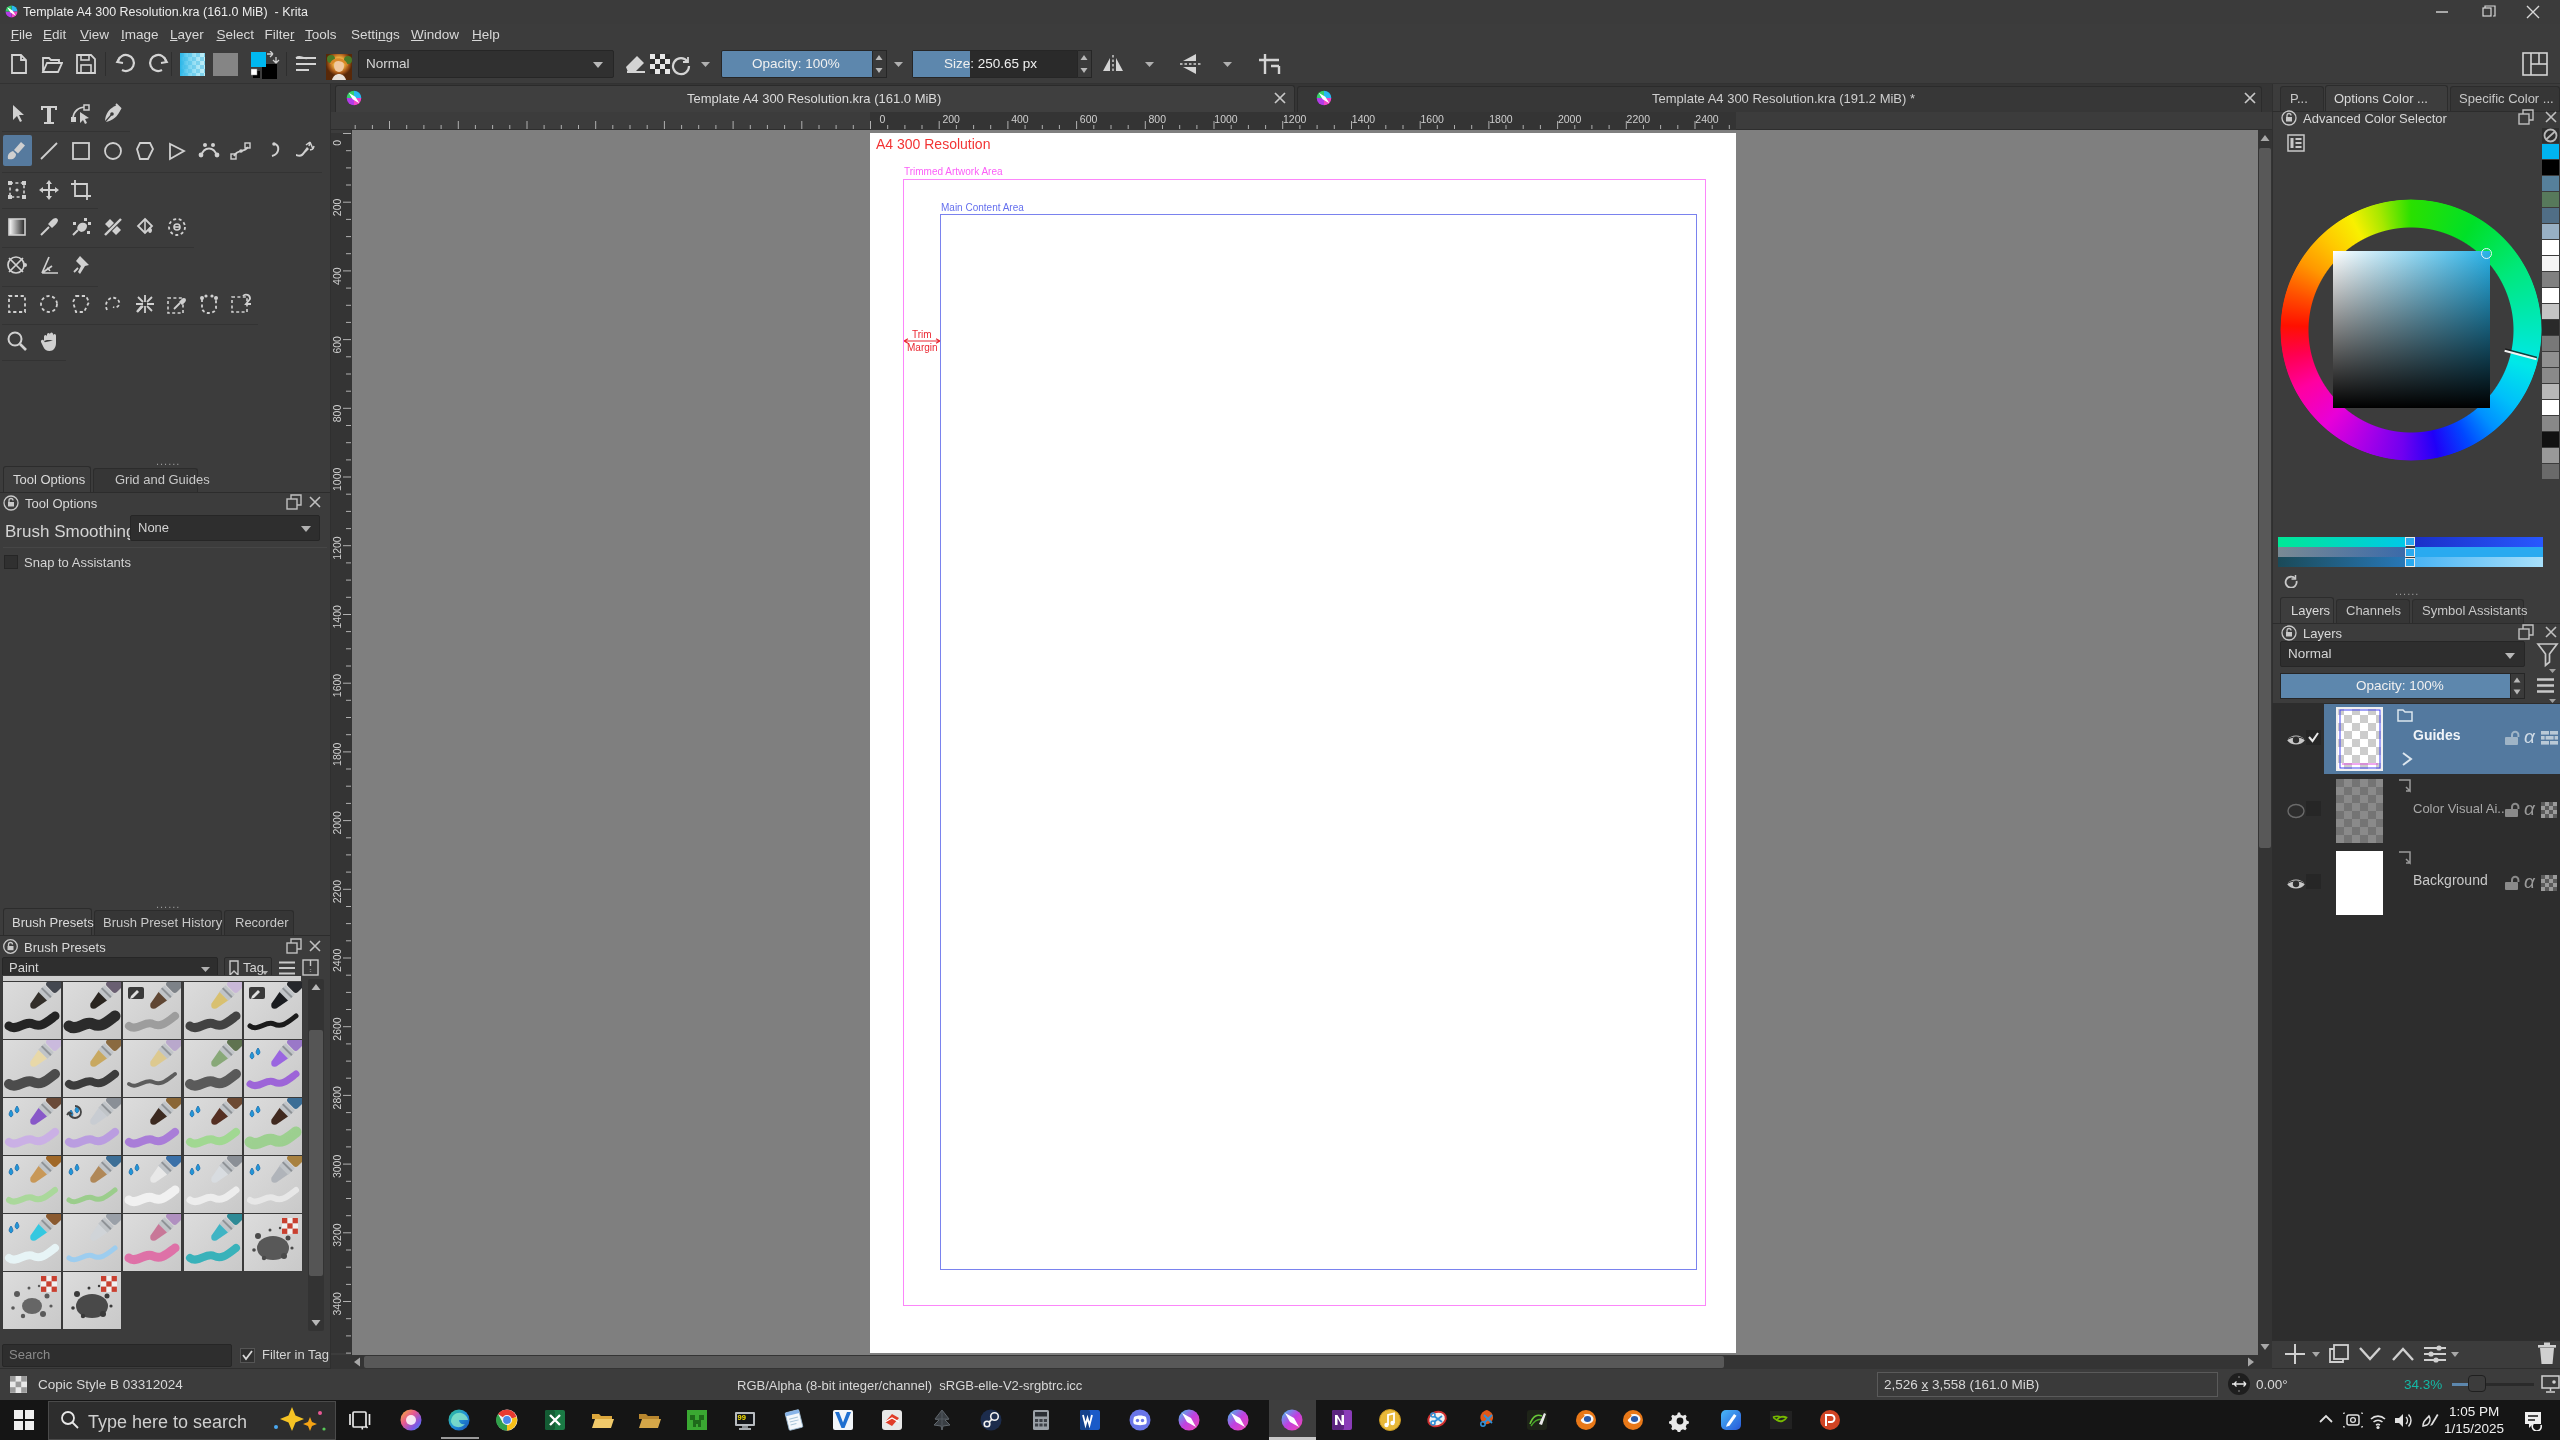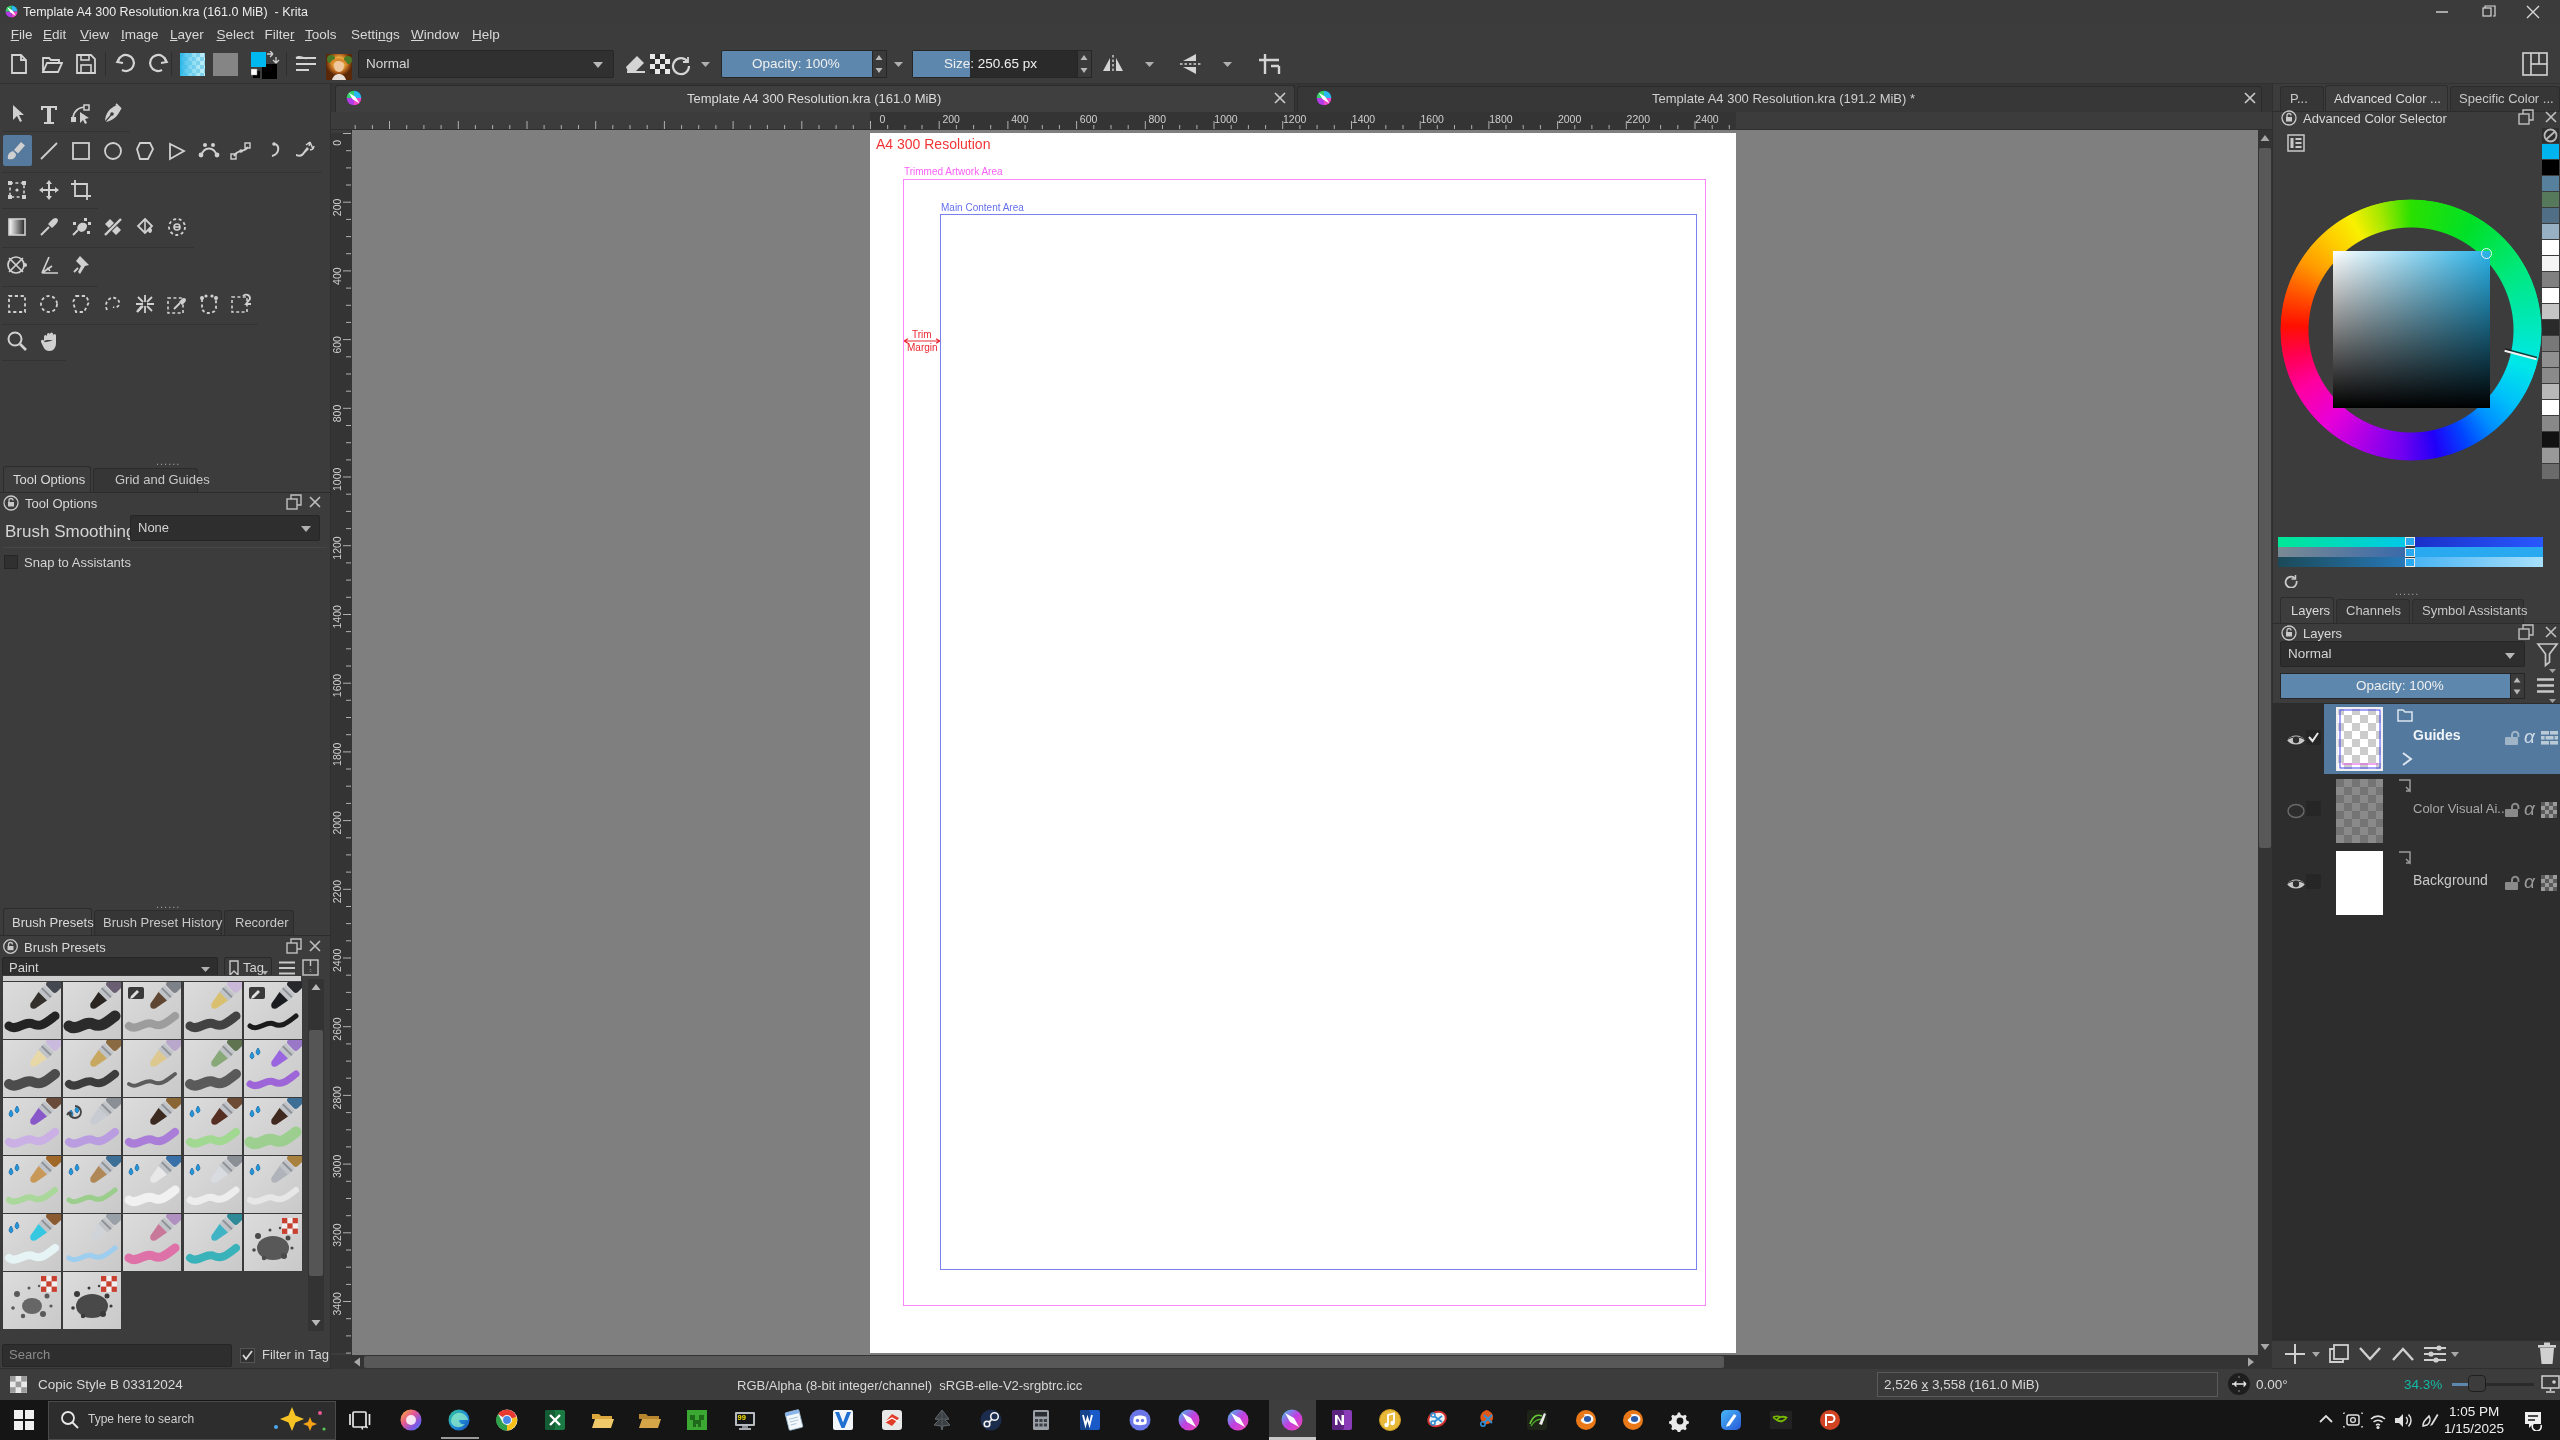--- a/index.html
+++ b/index.html
@@ -1107,21 +1107,21 @@
     </svg>
     <div class="abs" style="left:364px;top:1356px;width:1360px;height:12px;background:#585858;border-radius:2px;"></div>
     <svg class="abs" style="left:2246px;top:1356px" width="10" height="12">
       <path d="M8 6 L2 1.5 V10.5 Z" fill="#a8a8a8"></path>
     </svg>
     <div class="abs" style="left:2272px;top:84px;width:288px;height:1284px;background:#3c3c3c;"></div>
     <div class="abs" style="left:2272px;top:84px;width:1px;height:1284px;background:#2f2f2f;"></div>
     <div class="abs" style="left:2280px;top:86px;width:44px;height:25px;background:#363636;border:1px solid #2c2c2c;border-bottom:none;border-radius:3px 3px 0 0;"></div>
     <div class="abs txt" style="left:2290px;top:91px;font-size:13px;color:#c8c8c8;">P...</div>
     <div class="abs" style="left:2325px;top:85px;width:123px;height:26px;background:#3d3d3d;border:1px solid #2c2c2c;border-bottom:none;border-radius:3px 3px 0 0;"></div>
-    <div class="abs txt" style="left:2334px;top:91px;font-size:13px;color:#dadada;">Advanced Color ...</div>
+    <div class="abs txt" style="left:2334px;top:91px;font-size:13px;color:#dadada;">Options Color ...</div>
     <div class="abs" style="left:2450px;top:86px;width:110px;height:25px;background:#363636;border:1px solid #2c2c2c;border-bottom:none;border-radius:3px 3px 0 0;"></div>
     <div class="abs txt" style="left:2459px;top:91px;font-size:13px;color:#c8c8c8;">Specific Color ...</div>
     <div class="abs" style="left:2272px;top:111px;width:288px;height:1px;background:#2c2c2c;"></div>
     <svg class="abs" style="left:2281px;top:110px" width="16" height="16">
       <circle cx="8" cy="8" r="7" fill="none" stroke="#c8c8c8" stroke-width="1.3"></circle>
       <rect x="5" y="7" width="6" height="4.5" fill="#c8c8c8"></rect>
       <path d="M6 7 v-1.5 a2 2 0 0 1 4 0" fill="none" stroke="#c8c8c8" stroke-width="1.3"></path>
     </svg>
     <div class="abs txt" style="left:2303px;top:111px;font-size:13px;color:#d8d8d8;">Advanced Color Selector</div>
     <svg class="abs" style="left:2518px;top:109px" width="16" height="16">
@@ -1367,21 +1367,21 @@
         <rect x="11" y="0" width="9" height="9"></rect>
         <rect x="0" y="11" width="9" height="9"></rect>
         <rect x="11" y="11" width="9" height="9"></rect>
       </g>
     </svg>
     <div class="abs" style="left:48px;top:1401px;width:288px;height:39px;background:#2d2d2d;border:1px solid #4a4a4a;"></div>
     <svg class="abs" style="left:60px;top:1410px" width="20" height="20">
       <circle cx="8" cy="8" r="6" fill="none" stroke="#e8e8e8" stroke-width="1.8"></circle>
       <path d="M12.5 12.5 L18 18" stroke="#e8e8e8" stroke-width="1.8"></path>
     </svg>
-    <div class="abs txt" style="left:88px;top:1412px;font-size:12px;color:#cfcfcf;">Type here to search</div>
+    <div class="abs txt" style="left:88px;top:1412px;font-size:18px;color:#cfcfcf;">Type here to search</div>
     <svg class="abs" style="left:262px;top:1405px" width="70" height="30">
 <path d="M30 2 L33.5 10.5 L42 14 L33.5 17.5 L30 26 L26.5 17.5 L18 14 L26.5 10.5 Z" fill="#f5c324"></path>
 <path d="M48 12 L50 17 L55 19 L50 21 L48 26 L46 21 L41 19 L46 17 Z" fill="#f5a314"></path>
 <circle cx="14" cy="22" r="2" fill="#4aa8f0"></circle>
       <circle cx="58" cy="8" r="2" fill="#e85894"></circle>
       <circle cx="62" cy="24" r="1.6" fill="#58c858"></circle>
     </svg>
     <svg class="abs" style="left:348px;top:1408px" width="24" height="24">
       <rect x="5" y="4" width="13" height="15" rx="1" fill="none" stroke="#e8e8e8" stroke-width="1.7"></rect>
       <path d="M2 6 v11 M21.5 6 v11" stroke="#e8e8e8" stroke-width="1.7"></path>

